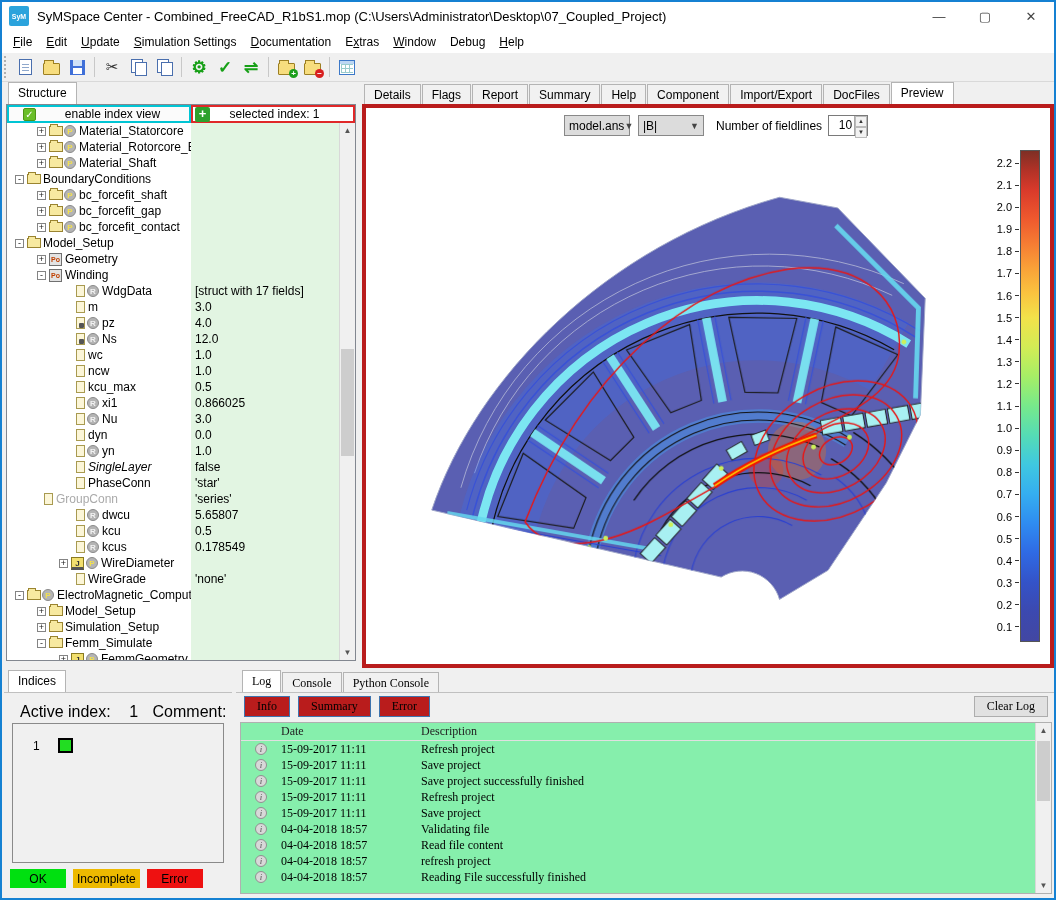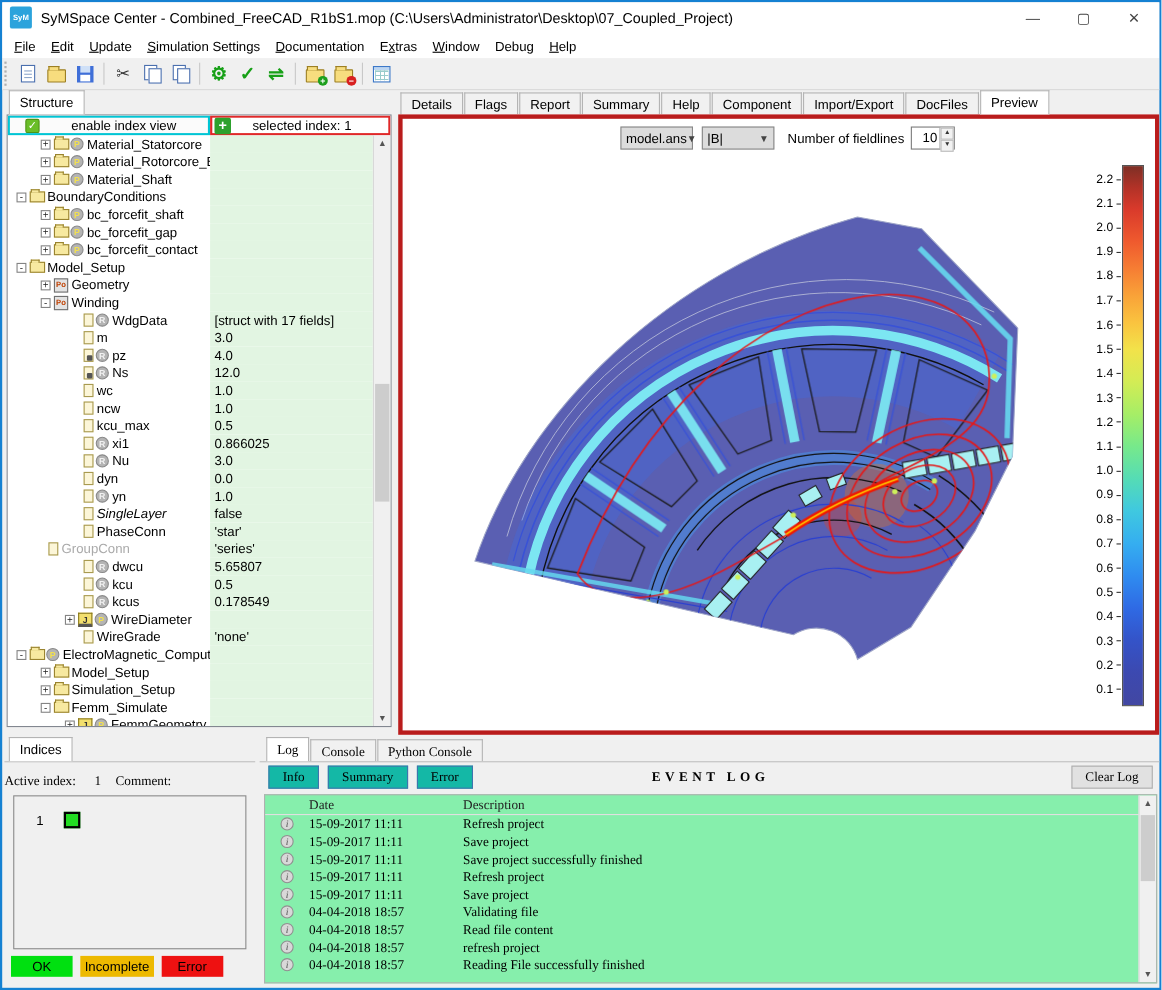--- a/index.html
+++ b/index.html
@@ -99,31 +99,31 @@
   .cb-bar { position:absolute; right:0; top:0; bottom:0; width:20px; border:1px solid #555;
     background:linear-gradient(#7e2f25 0%, #b23227 4%, #d93a2b 8%, #ef5a2e 14%, #f67d33 19%, #f9a238 24%, #fac33f 29%, #f2e24a 34%, #d3ec55 40%, #a6ee66 46%, #77e98b 52%, #55dcb5 58%, #3fc8e0 64%, #35aef0 70%, #2f8cf0 76%, #2f6ae4 82%, #3453c8 88%, #3c49b0 94%, #4247a2 100%); }
   .cb-ticks { position:absolute; right:21px; top:8px; bottom:10px; width:36px; display:flex; flex-direction:column; justify-content:space-between; }
   .cb-row { display:flex; align-items:center; justify-content:flex-end; height:10px; }
   .cb-label { font-size:11px; margin-right:3px; }
   .cb-tick { width:4px; height:1px; background:#333; }
 
   
   .indices-panel { position:absolute; left:0; top:668px; width:232px; height:228px; }
   .ip-body { position:absolute; left:2px; top:22px; right:2px; bottom:2px; border-top:1px solid #c0c0c0; }
-  .ip-textrow { position:absolute; left:0; top:10px; font-size:12px;font-family:Liberation Serif, serif; }
+  .ip-textrow { position:absolute; left:16px; top:10px; font-size:16px; }
   .ip-box { position:absolute; left:8px; top:30px; width:212px; height:140px; border:1px solid #8a8a8a; background:#f0f0f0; }
   .ip-item { position:absolute; left:20px; top:14px; display:flex; align-items:center; }
   .ip-item .idx { font-size:12px; margin-right:18px; }
   .ip-item .sq { width:15px; height:15px; background:#22dd22; border:2px solid #000; }
   .ip-legend { position:absolute; left:6px; bottom:8px; display:flex; }
   .chip { height:19px; margin-right:7px; display:flex; align-items:center; justify-content:center; font-size:12px; padding:0 4px; }
 
   .log-panel { position:absolute; left:234px; top:668px; width:820px; height:228px;font-family:Liberation Serif, serif; }
   .lp-header { position:absolute; left:0; top:22px; width:820px; height:28px; border-top:1px solid #c0c0c0; display:flex; align-items:center; }
-  .fbtn { height:21px; padding:0 12px; background:#14b8a6; border:1px solid #3f74ae; margin-left:8px; font-size:12px; display:flex; align-items:center; }
+  .fbtn { height:21px; padding:0 12px; background:#b91c1c; border:1px solid #3f74ae; margin-left:8px; font-size:12px; display:flex; align-items:center; }
   .lp-title { position:absolute; left:0; right:0; text-align:center; font-weight:bold; letter-spacing:4px; font-size:12px; pointer-events:none; }
   .clear-btn { margin-left:auto; margin-right:8px; height:21px; padding:0 12px; background:#e1e1e1; border:1px solid #adadad; font-size:12px; display:flex; align-items:center; }
   .log-table { position:absolute; left:4px; right:4px; top:52px; bottom:4px; border:1px solid #b0b0b0; background:#86efac; overflow:hidden; }
   .lt-head { display:flex; height:18px; border-bottom:1px solid #e0e0e0; align-items:center; font-size:12px; color:#222; }
   .lt-row { display:flex; height:16px; align-items:center; font-size:12px; }
   .col-ic { width:40px; display:flex; justify-content:center; flex-shrink:0; }
   .col-date { width:140px; flex-shrink:0; }
   .col-desc { flex:1; }
   .info-ic { width:12px; height:12px; border-radius:50%; border:1px solid #909090; background:#d8d8d8; color:#555; font-size:9px; line-height:11px; text-align:center; font-style:italic; }
 </style>
@@ -815,21 +815,20 @@
         <div class="tab active">Log</div>
         <div class="tab">Console</div>
         <div class="tab">Python Console</div>
       </div>
     <div class="lp-header">
       <div id="logFilters" style="display:flex">
           <div class="fbtn">Info</div>
           <div class="fbtn">Summary</div>
           <div class="fbtn">Error</div>
         </div>
-      <div class="lp-title">EVENT LOG</div>
       <div class="clear-btn">Clear Log</div>
     </div>
     <div class="log-table">
       <div class="lt-head">
         <span class="col-ic"></span>
         <span class="col-date">Date</span>
         <span class="col-desc">Description</span>
       </div>
       <div id="logRows">
           <div class="lt-row">

